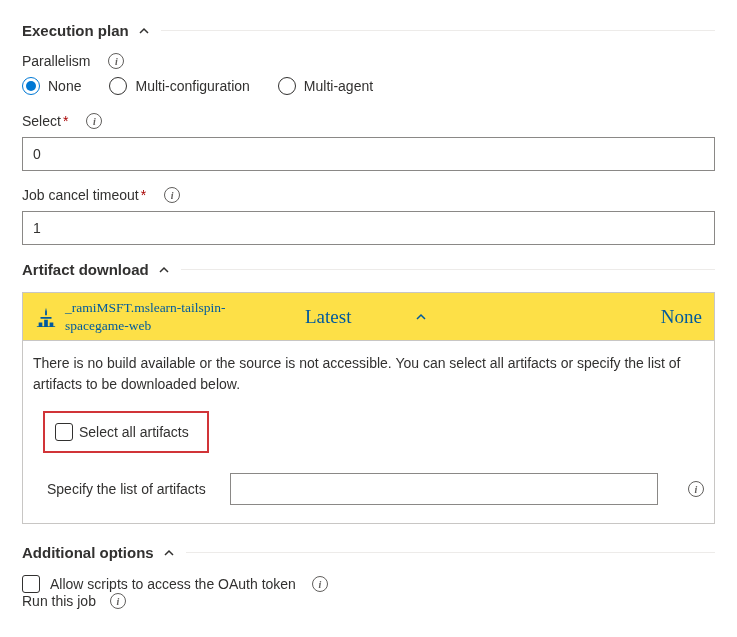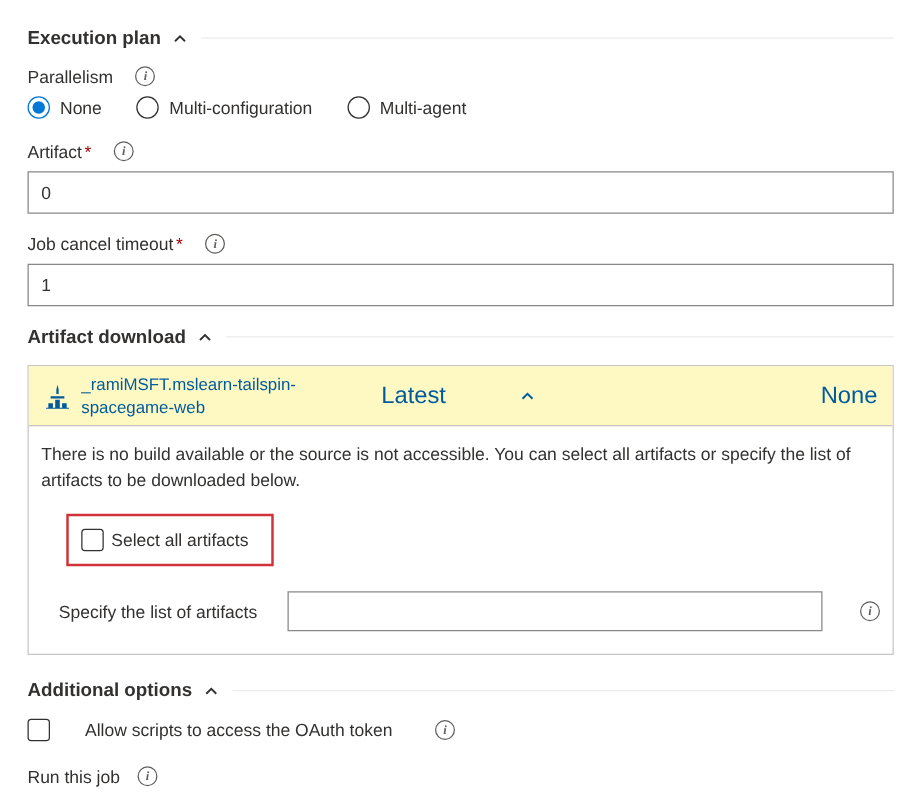--- a/index.html
+++ b/index.html
@@ -99,25 +99,26 @@
       font-size: 14px;
       font-family: inherit;
       color: #323130;
       outline: none;
     }
     .artifact-panel {
       border: 1px solid #c8c6c4;
       margin-bottom: 20px;
     }
     .artifact-header {
-      background: #fef9c3;
+      background: #fde047;
       border-bottom: 1px solid #c8c6c4;
       display: flex;
       align-items: center;
       padding: 6px 12px;
+      font-family: Liberation Serif, serif;
     }
     .build-icon {
       color: #005a9e;
       margin-right: 8px;
       display: inline-flex;
     }
     .build-icon svg { width: 22px; height: 22px; fill: #005a9e; }
     .artifact-name {
       color: #005a9e;
       font-size: 13.5px;
@@ -135,21 +136,21 @@
     .col-chev svg { width: 12px; height: 12px; stroke: #005a9e; stroke-width: 1.5; fill:none;}
     .col-none { margin-left: auto; }
     .artifact-body { padding: 12px 10px 18px; }
     .msg { font-size: 14px; color: #323130; line-height: 1.5; margin-bottom: 16px; }
     .highlight-box {
       border: 2.5px solid #d13438;
       display: inline-flex;
       align-items: center;
       padding: 10px 18px 10px 10px;
       gap: 6px;
-      margin-left: 20px;
+      margin-left: 10px;
       margin-bottom: 20px;
     }
     .checkbox {
       width: 18px; height: 18px;
       border: 1px solid #323130;
       border-radius: 3px;
       display: inline-flex;
       align-items: center;
       justify-content: center;
       cursor: pointer;
@@ -165,22 +166,22 @@
     .spec-input {
       flex: 1;
       padding: 7px 8px;
       border: 1px solid #8a8886;
       font-size: 14px;
       font-family: inherit;
     }
     .checkbox-row {
       display: flex;
       align-items: center;
-      gap: 28px;
-      margin-bottom: 20px;
+      gap: 10px;
+      margin-bottom: 0;
     }
     .runjob-row {
       display: flex;
       align-items: center;
       gap: 8px;
     }
   </style>
 </head>
 <body>
 
@@ -212,21 +213,21 @@
     </label>
     <label class="radio-opt">
       <span class="radio-circle"></span>
       <span>Multi-agent</span>
     </label>
   </div>
 </div>
 
 <div class="field">
   <div class="field-label-row">
-    <span class="field-label">Artifact</span>
+    <span class="field-label">Select</span>
       <span class="asterisk">*</span>
     <span class="info-icon">i</span>
   </div>
   <input class="text-input" value="0" style="">
 </div>
 
 <div class="field">
   <div class="field-label-row">
     <span class="field-label">Job cancel timeout</span>
       <span class="asterisk">*</span>

